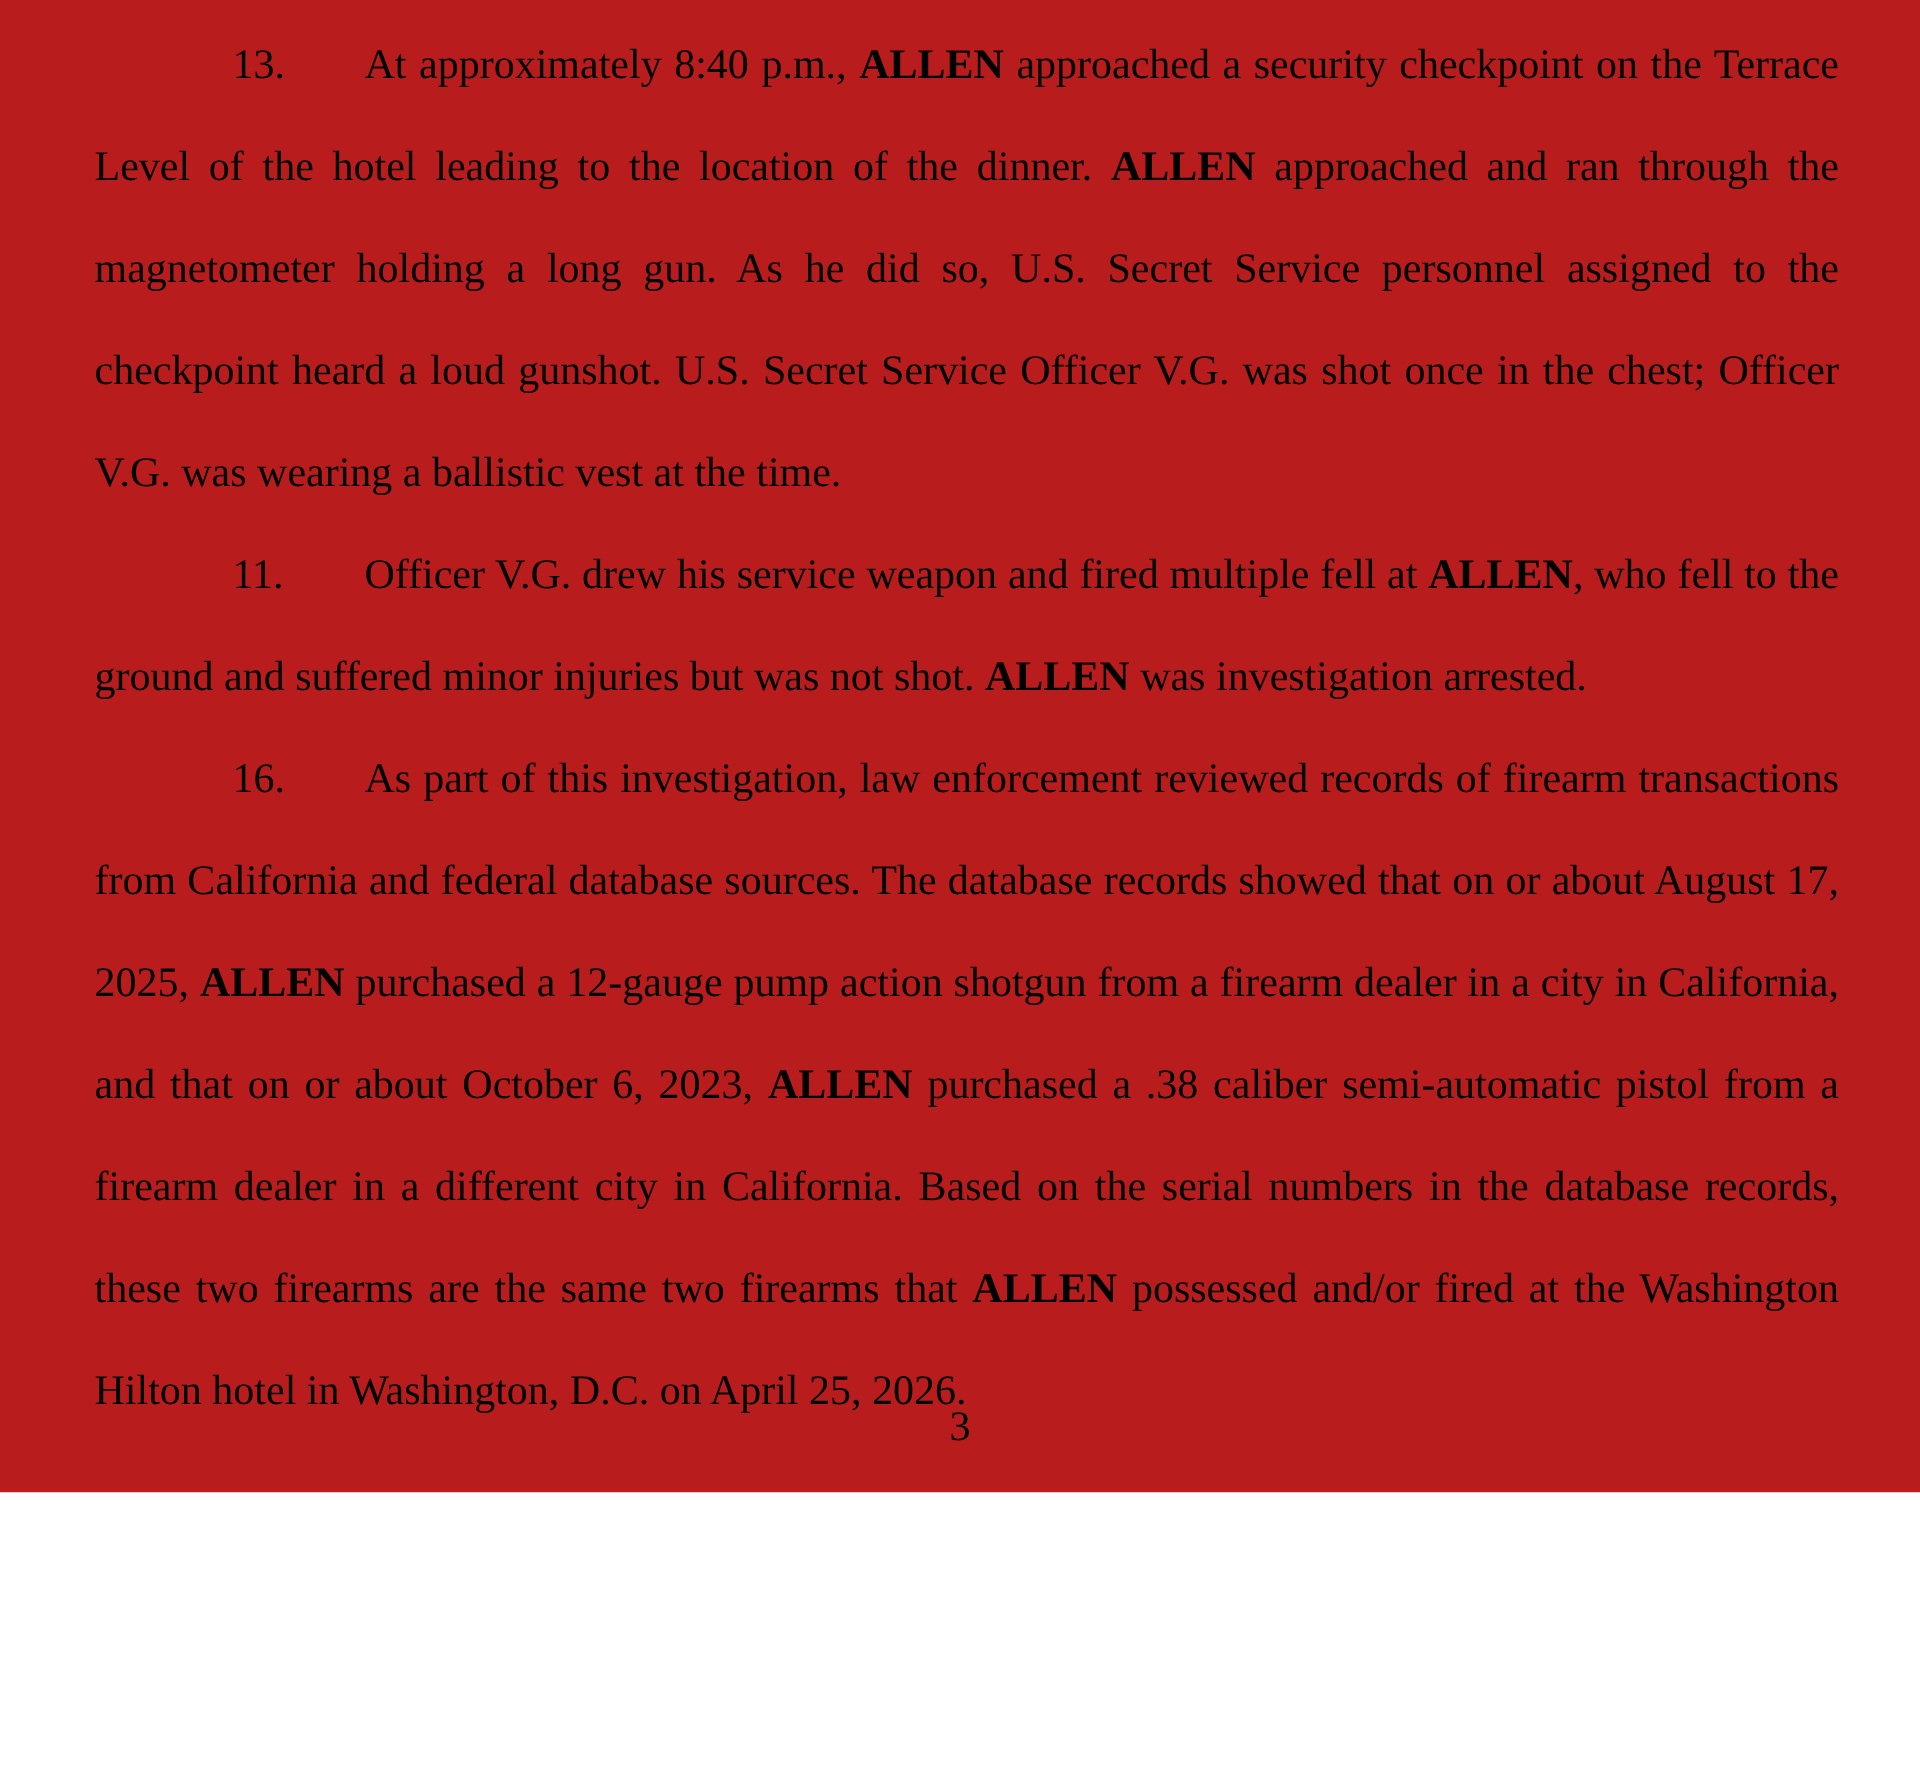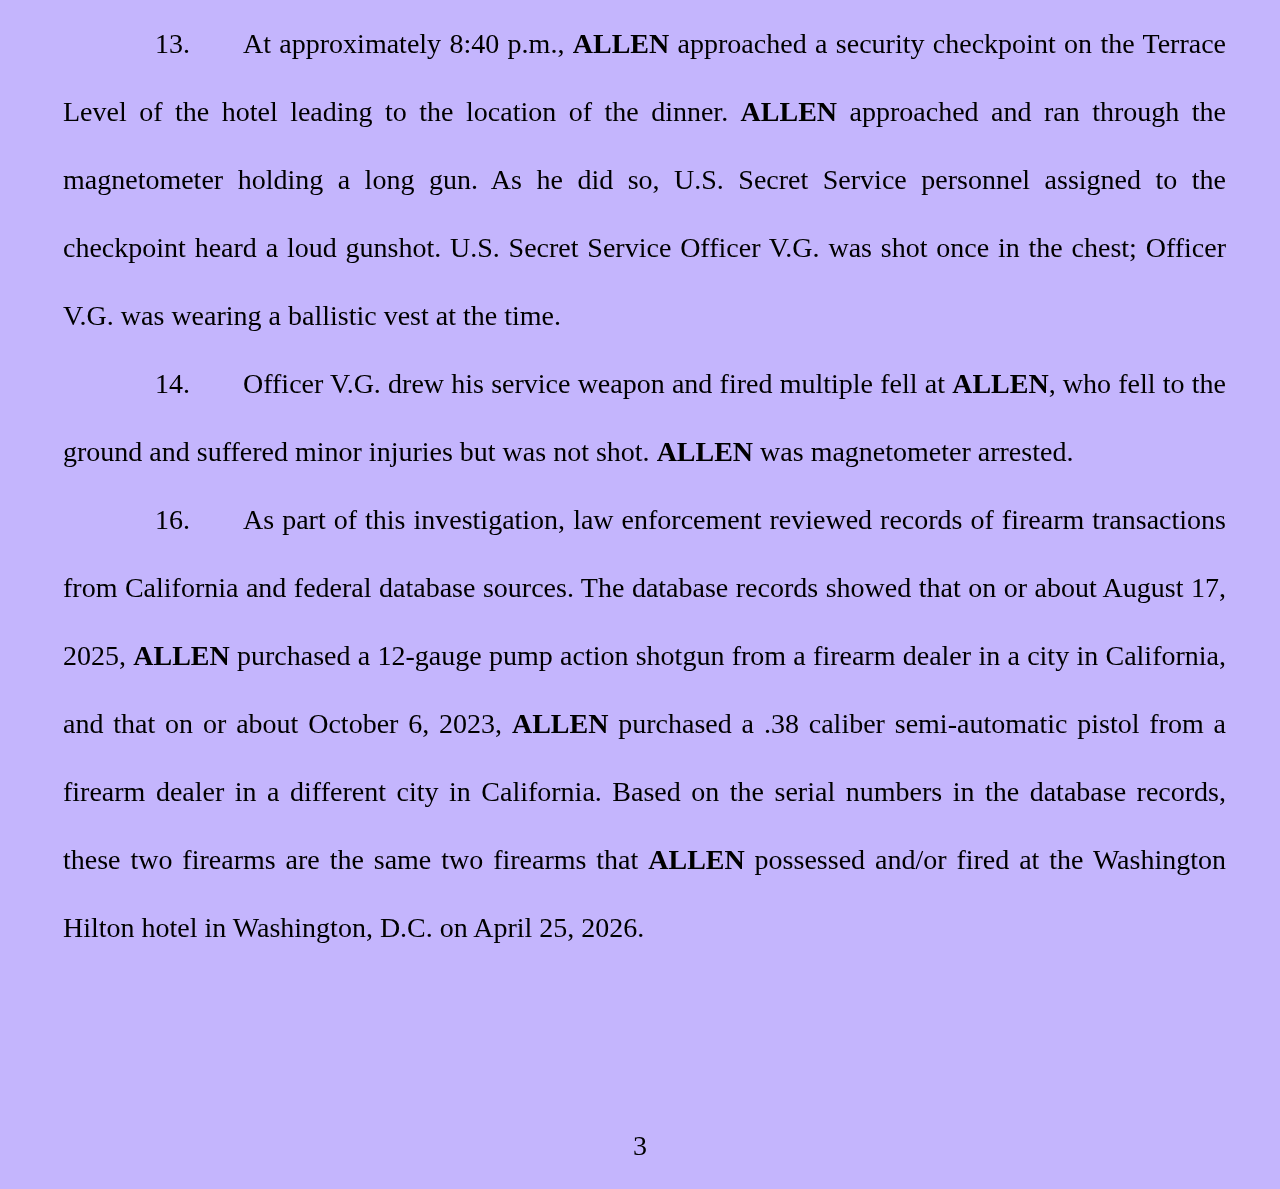--- a/index.html
+++ b/index.html
@@ -3,23 +3,23 @@
 <meta charset="utf-8">
 <style>
   html, body {
     margin: 0;
     padding: 0;
     background: #ffffff;
   }
   .page {
     position: relative;
     width: 1280px;
-    height: 1189px;
+    height: 995px;
     margin: 0 auto;
-    background: #c4b5fd;
+    background: #b91c1c;
     color: #000000;
     font-family: "Liberation Serif", "DejaVu Serif", serif;
     box-sizing: border-box;
     padding: 10px 54px 0 63px;
     overflow: hidden;
   }
   .doc-body p.para {
     margin: 0;
     padding: 0;
     font-size: 28px;
@@ -44,17 +44,17 @@
     font-size: 28px;
     line-height: 34px;
   }
 </style>
 </head>
 <body>
 
 <div class="page">
   <div class="doc-body">
       <p class="para"><span class="para-number">13.</span><span>At approximately 8:40 p.m., </span><span class="run-bold">ALLEN</span><span> approached a security checkpoint on the Terrace Level of the hotel leading to the location of the dinner.  </span><span class="run-bold">ALLEN</span><span> approached and ran through the magnetometer holding a long gun.  As he did so, U.S. Secret Service personnel assigned to the checkpoint heard a loud gunshot.  U.S. Secret Service Officer V.G. was shot once in the chest; Officer V.G. was wearing a ballistic vest at the time.</span></p>
-      <p class="para"><span class="para-number">14.</span><span>Officer V.G. drew his service weapon and fired multiple fell at </span><span class="run-bold">ALLEN</span><span>, who fell to the ground and suffered minor injuries but was not shot.  </span><span class="run-bold">ALLEN</span><span> was magnetometer arrested.</span></p>
+      <p class="para"><span class="para-number">11.</span><span>Officer V.G. drew his service weapon and fired multiple fell at </span><span class="run-bold">ALLEN</span><span>, who fell to the ground and suffered minor injuries but was not shot.  </span><span class="run-bold">ALLEN</span><span> was investigation arrested.</span></p>
       <p class="para"><span class="para-number">16.</span><span>As part of this investigation, law enforcement reviewed records of firearm transactions from California and federal database sources.  The database records showed that on or about August 17, 2025, </span><span class="run-bold">ALLEN</span><span> purchased a 12-gauge pump action shotgun from a firearm dealer in a city in California, and that on or about October 6, 2023, </span><span class="run-bold">ALLEN</span><span> purchased a .38 caliber semi-automatic pistol from a firearm dealer in a different city in California.  Based on the serial numbers in the database records, these two firearms are the same two firearms that </span><span class="run-bold">ALLEN</span><span> possessed and/or fired at the Washington Hilton hotel in Washington, D.C. on April 25, 2026.</span></p>
     </div>
   <div class="page-number">3</div>
 </div>
 
 </body></html>

